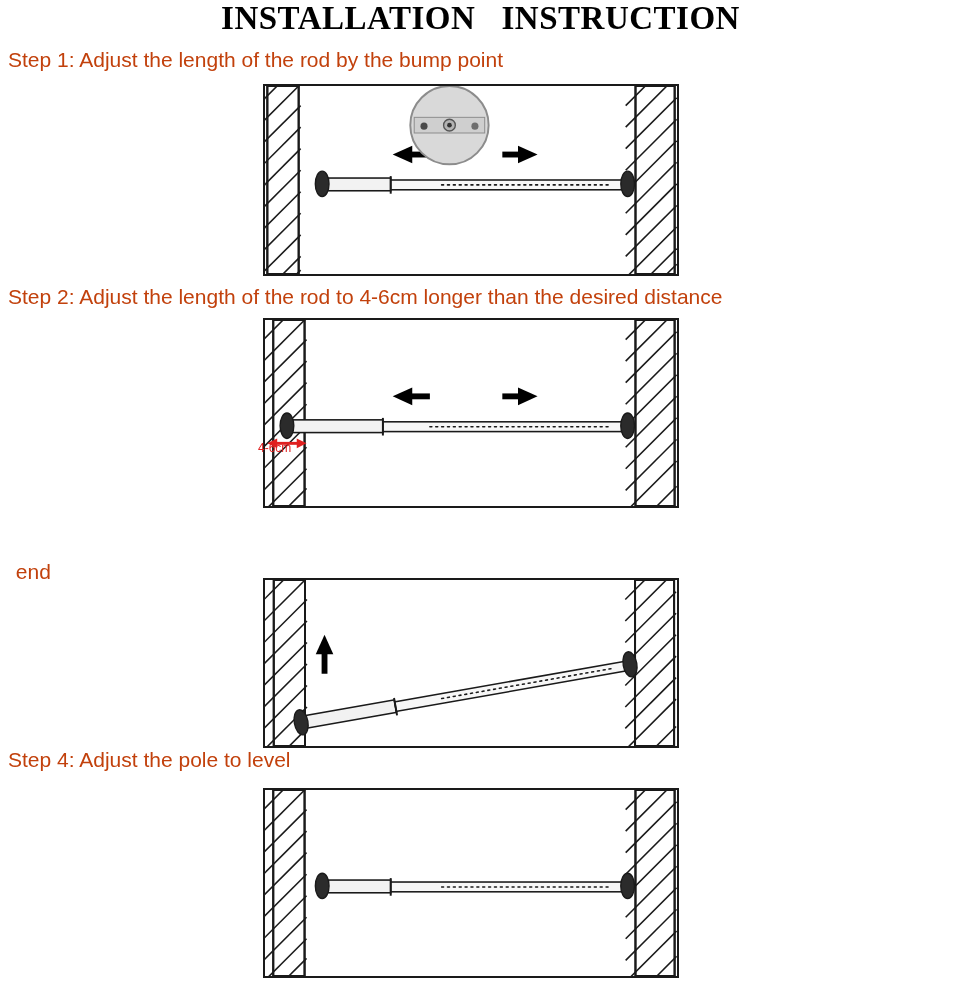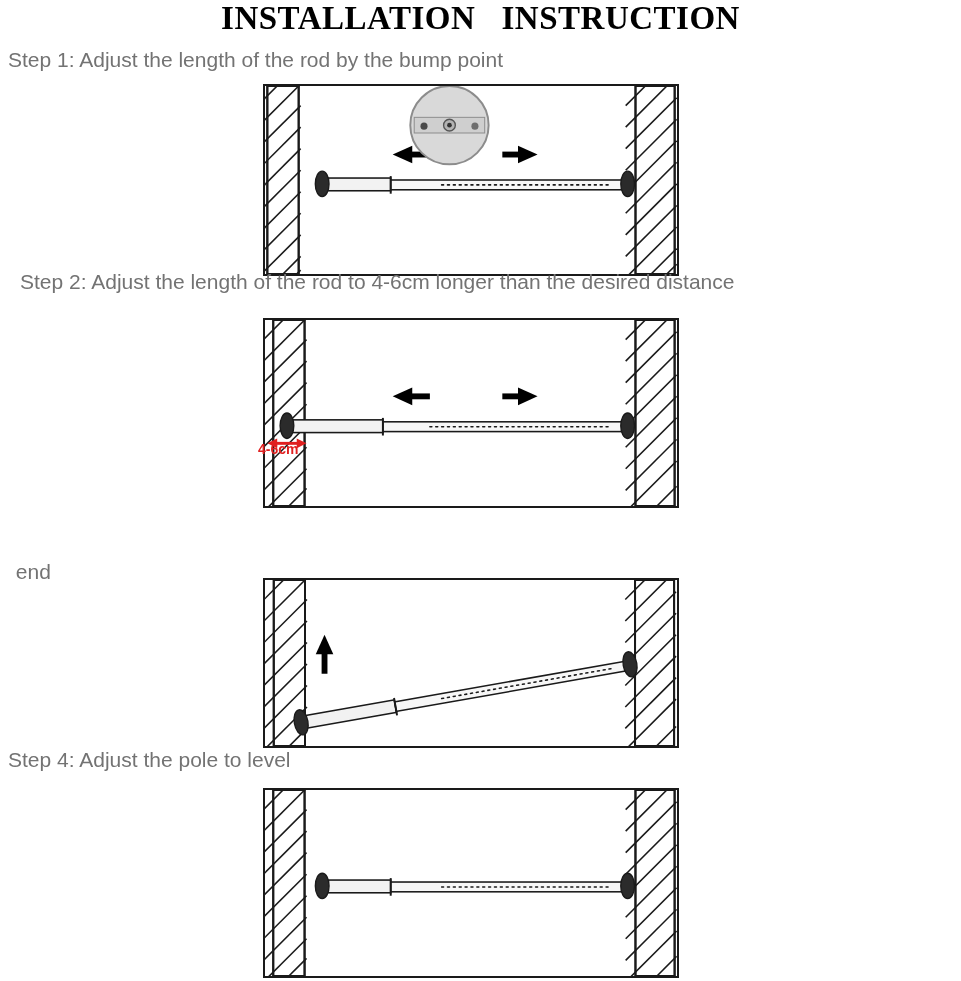--- a/index.html
+++ b/index.html
@@ -31,46 +31,46 @@
     font-weight: bold;
     letter-spacing: 0.5px;
     font-family: "Liberation Serif", serif;
     white-space: pre;
   }
   .step-text {
     position: absolute;
     left: 8px;
     font-size: 21px;
     font-family: "Liberation Sans", sans-serif;
-    color: #737373;
+    color: #c2410c;
     white-space: pre;
   }
   .step1-text { top: 48px; }
-  .step2-text { top: 270px; margin-left: 12px; }
+  .step2-text { top: 285px; }
   .step3-text { top: 518px; }
   .step3-text-2 { top: 560px; left: 10px; }
   .step4-text { top: 748px; }
 
   .panel {
     position: absolute;
     border: 2px solid #1a1a1a;
     background: #ffffff;
     box-sizing: border-box;
   }
   .panel-1 { left: 263px; top: 84px; width: 416px; height: 192px; }
   .panel-2 { left: 263px; top: 318px; width: 416px; height: 190px; }
   .panel-3 { left: 263px; top: 578px; width: 416px; height: 170px; }
   .panel-4 { left: 263px; top: 788px; width: 416px; height: 190px; }
 
   .panel svg { display: block; width: 100%; height: 100%; }
 
   .measure-label {
     position: absolute;
-    font-size: 14px;
-    font-weight: bold;
+    font-size: 12px;
+    font-weight: normal;
     color: #e02020;
     font-family: "Liberation Sans", sans-serif;
     white-space: pre;
   }
   .m-4-6cm { left: 258px; top: 441px; }
 </style>
 </head>
 <body>
 
 <div class="page">

